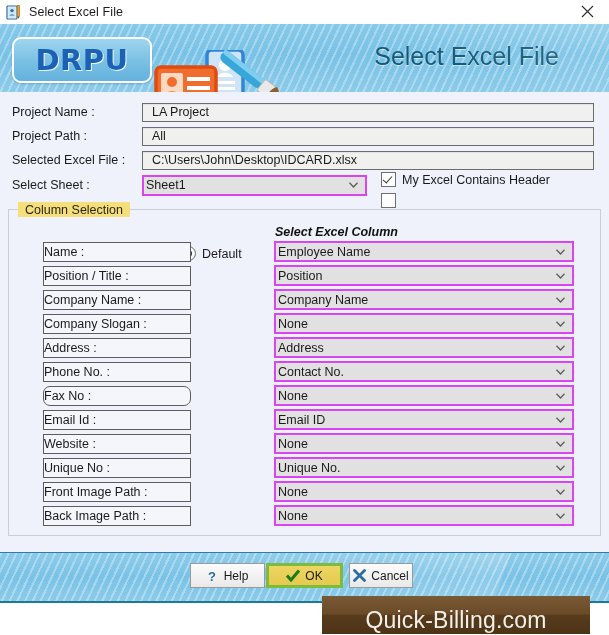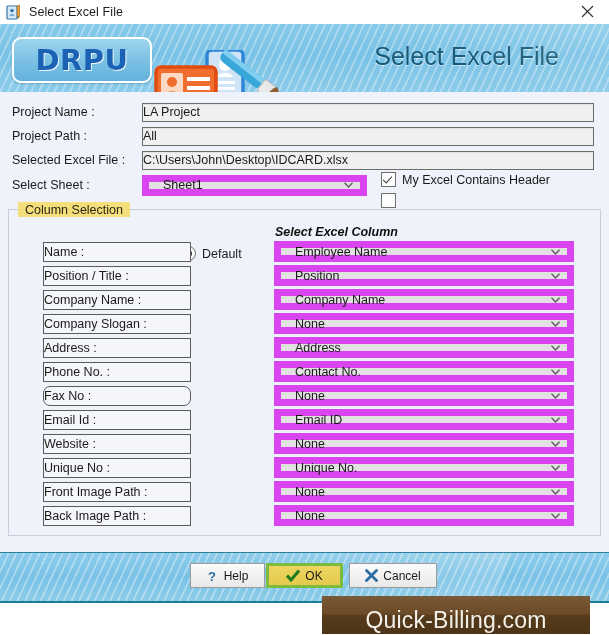--- a/index.html
+++ b/index.html
@@ -129,36 +129,36 @@
     color: #1a1a1a;
   }
   .text-input {
     height: 19px;
     background: #f0f0ee;
     border: 1px solid #6c6c6c;
     font-size: 12.5px;
     color: #1a1a1a;
     display: flex;
     align-items: center;
-    padding-left: 0;
+    padding-left: 9px;
     box-sizing: border-box;
     box-shadow: inset 0 1px 0 rgba(0,0,0,0.05);
   }
 
   
   .combo {
     background: #e1e1e1;
-    border: 7px solid #d946ef;
+    border: 2px solid #d946ef;
     height: 21px;
     box-sizing: border-box;
     display: flex;
     align-items: center;
     font-size: 12.5px;
     color: #1a1a1a;
-    padding-left: 14px;
+    padding-left: 2px;
     position: relative;
   }
   .combo .chev {
     position: absolute;
     right: 7px; top: 50%;
     margin-top: -3px;
     width: 9px; height: 6px;
   }
   .combo .chev svg { display:block; }
 
@@ -548,21 +548,21 @@
       <span>Help</span>
     </div>
 
     <div class="btn focused" style="left:266px; width:77px;">
       <svg width="14" height="13" viewBox="0 0 14 13">
         <path d="M1 6.5 L5 11 L13 1.5" stroke="#1d7a1d" stroke-width="3" fill="none"></path>
       </svg>
       <span>OK</span>
     </div>
 
-    <div class="btn" style="left:349px; width:88px;">
+    <div class="btn" style="left:349px; width:64px;">
       <svg width="13" height="13" viewBox="0 0 13 13">
         <path d="M1.5 1.5 L11.5 11.5 M11.5 1.5 L1.5 11.5" stroke="#2b6ca3" stroke-width="2.8" fill="none" stroke-linecap="round"></path>
       </svg>
       <span>Cancel</span>
     </div>
   </div>
 
   <div class="watermark">
     <span>Quick-Billing.com</span>
   </div>

